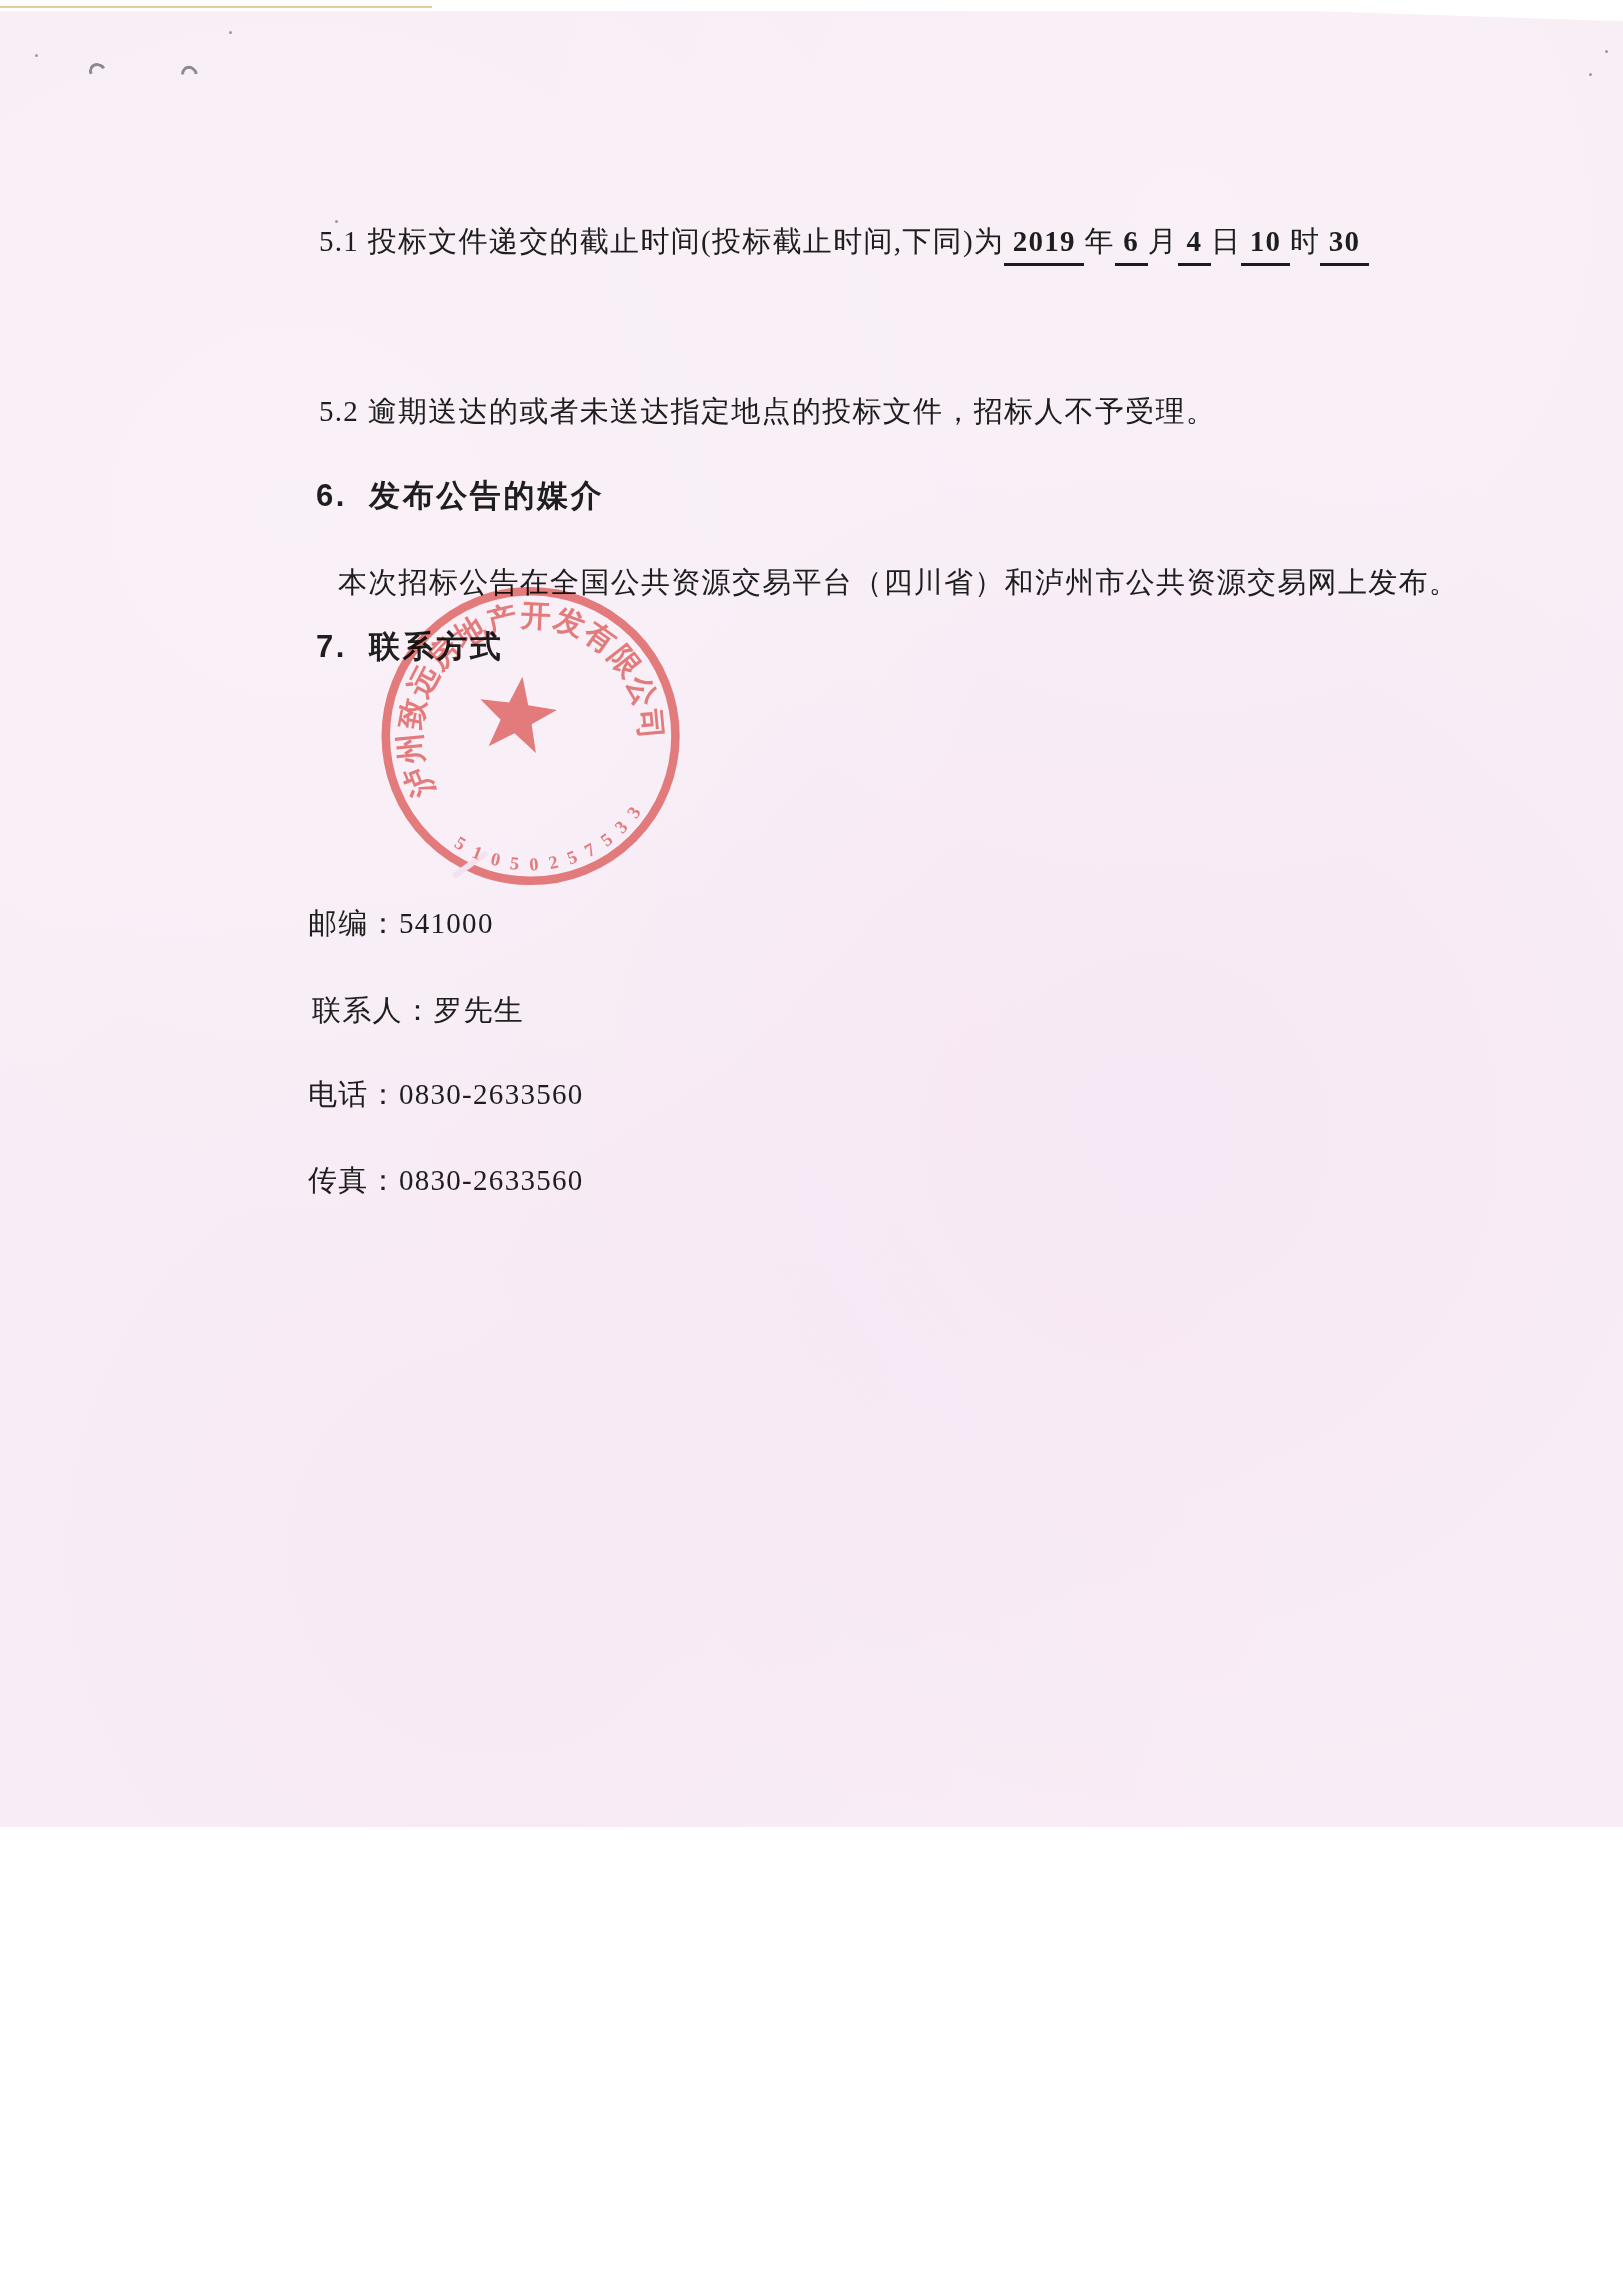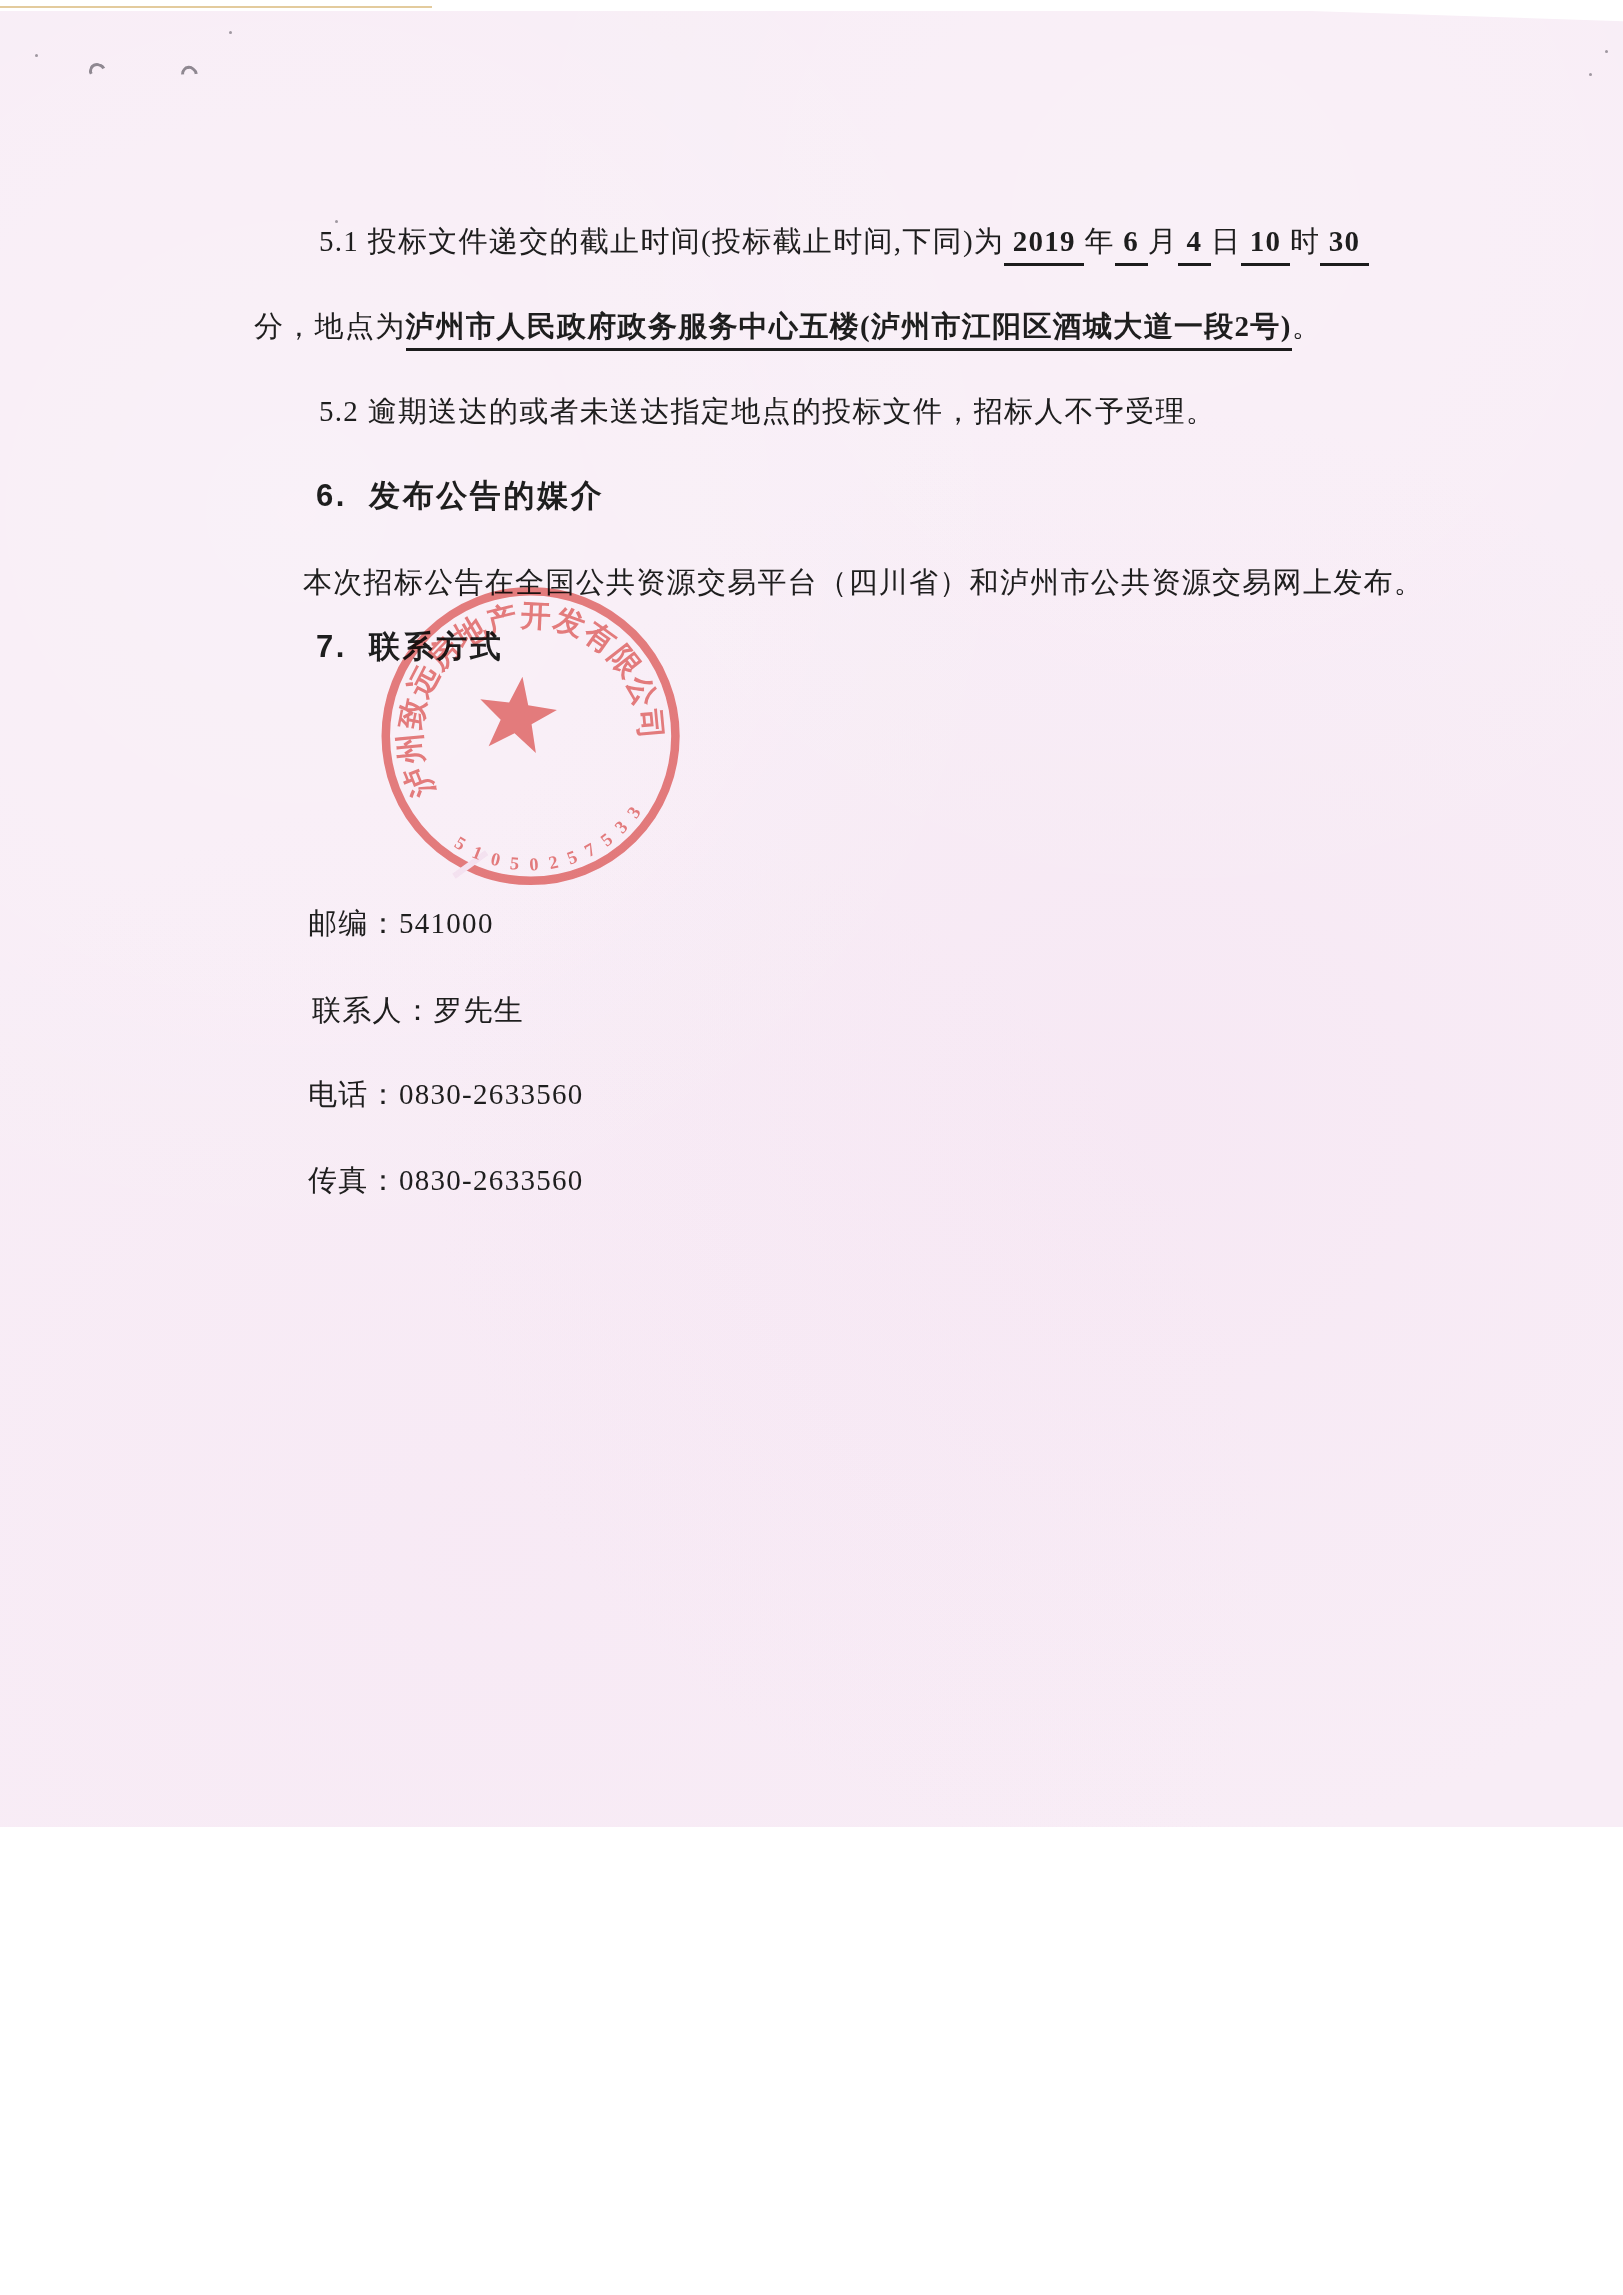--- a/index.html
+++ b/index.html
@@ -50,27 +50,26 @@
   <div class="speck" style="left:229px;top:31px"></div>
   <div class="speck" style="left:335px;top:220px"></div>
   <div class="speck" style="left:1605px;top:50px"></div>
   <div class="speck" style="left:1589px;top:73px"></div>
   <div class="speck" style="left:46px;top:2142px"></div>
   <div class="speck" style="left:245px;top:2220px"></div>
   <div class="speck" style="left:744px;top:2210px"></div>
 
   <p class="line" style="left:319px;top:223px"><span>5.1 投标文件递交的截止时间(投标截止时间,下同)为</span><span class="u"> 2019 </span><span>年</span><span class="u"> 6 </span><span>月</span><span class="u"> 4 </span><span>日</span><span class="u"> 10 </span><span>时</span><span class="u"> 30 </span></p>
 
-  <p class="line" style="left:254px;top:308px"><span>分，地点为</span><span class="u">泸州市人民政府政务服务中心五楼(泸州市江阳区酒城大道一段2号)</span><span>。</span></p>
 
   <p class="line" style="left:319px;top:393px"><span>5.2 逾期送达的或者未送达指定地点的投标文件，招标人不予受理。</span></p>
 
   <p class="line heading" style="left:316px;top:477px"><span class="hnum">6.</span><span>发布公告的媒介</span></p>
 
-  <p class="line" style="left:303px;top:564px"><span>本次招标公告在全国公共资源交易平台（四川省）和泸州市公共资源交易网上发布。</span></p>
+  <p class="line" style="left:338px;top:564px"><span>本次招标公告在全国公共资源交易平台（四川省）和泸州市公共资源交易网上发布。</span></p>
 
   <p class="line heading" style="left:316px;top:628px"><span class="hnum">7.</span><span>联系方式</span></p>
 
 
 
   <p class="line" style="left:308px;top:905px"><span>邮编：</span><span>541000</span></p>
 
   <p class="line" style="left:312px;top:992px"><span>联系人：</span><span>罗先生</span></p>
 
   <p class="line" style="left:308px;top:1076px"><span>电话：</span><span>0830-2633560</span></p>

